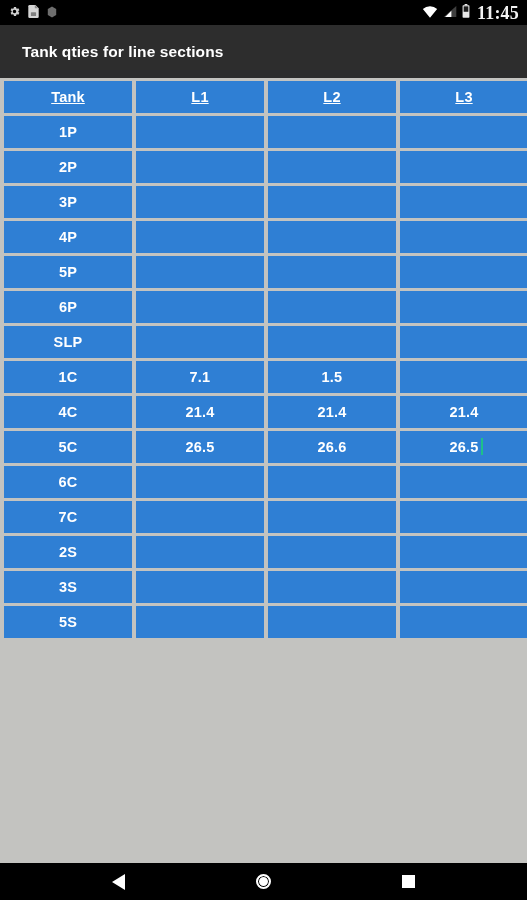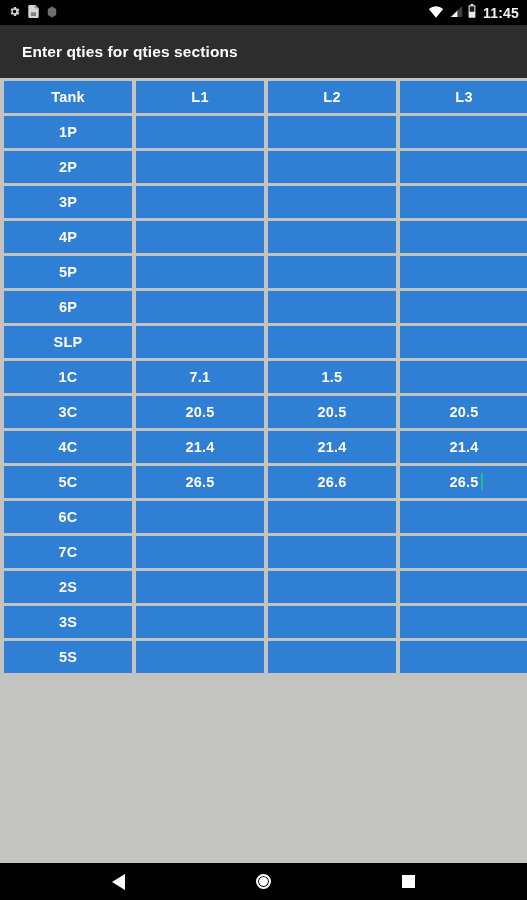--- a/index.html
+++ b/index.html
@@ -22,22 +22,22 @@
     position:absolute; top:0; left:0;
     width:527px; height:25px;
     background:#000000;
     display:flex; align-items:center;
     padding:0 8px;
   }
   #status-left { display:flex; align-items:center; gap:7px; }
   #status-right { margin-left:auto; display:flex; align-items:center; gap:5px; }
   .sb-icon { display:block; }
   #status-time {
-    color:#f2f2f2; font-size:14px; font-weight:bold;
-    letter-spacing:0.2px; line-height:1; padding-left:2px;
+    color:#f2f2f2; font-size:18px; font-weight:bold;
+    letter-spacing:0.2px; line-height:1; padding-left:2px;font-family:Liberation Serif, serif;
   }
 
   
   #title-bar {
     position:absolute; top:25px; left:0;
     width:527px; height:53px;
     background:#2d2d2d;
   }
   #app-title {
     position:absolute; left:22px; top:50%;
@@ -70,21 +70,21 @@
     vertical-align:middle;
     color:#ffffff;
     font-size:14.5px;
     font-weight:bold;
     letter-spacing:0.2px;
     border:1px solid #2f7fd4;
     position:relative;
     white-space:nowrap;
     overflow:hidden;
   }
-  .cell.header { font-size:14.5px; }
+  .cell.header { font-size:14.5px;text-decoration:underline; }
   .cell.rowlabel { }
   .cell.input-cell { }
 
   
   .cell.focused .cell-text { position:relative; }
   .cell.focused .cell-text::after {
     content:"";
     position:absolute;
     right:-4px; top:-1px;
     width:2px; height:17px;
@@ -164,21 +164,21 @@
           <rect x="3.2" y="0" width="3.6" height="1.8" fill="#e8e8e8"></rect>
           <rect x="0.6" y="1.6" width="8.8" height="16" rx="1" fill="#e8e8e8"></rect>
           <rect x="2" y="3" width="6" height="7" fill="#1c1c1c"></rect>
         </svg>
       </span>
       <span id="status-time">11:45</span>
     </div>
   </div>
 
   <div id="title-bar">
-    <div id="app-title">Enter qties for qties sections</div>
+    <div id="app-title">Tank qties for line sections</div>
   </div>
 
   <div id="table-area">
     <table id="grid-table">
       <colgroup>
         <col class="col-tank">
         <col class="col-l">
         <col class="col-l">
         <col class="col-l">
       </colgroup>
@@ -233,26 +233,20 @@
             <td class="cell input-cell"><span class="cell-text"></span></td>
             <td class="cell input-cell"><span class="cell-text"></span></td>
           </tr>
           <tr>
             <td class="cell rowlabel"><span class="cell-text">1C</span></td>
             <td class="cell input-cell"><span class="cell-text">7.1</span></td>
             <td class="cell input-cell"><span class="cell-text">1.5</span></td>
             <td class="cell input-cell"><span class="cell-text"></span></td>
           </tr>
           <tr>
-            <td class="cell rowlabel"><span class="cell-text">3C</span></td>
-            <td class="cell input-cell"><span class="cell-text">20.5</span></td>
-            <td class="cell input-cell"><span class="cell-text">20.5</span></td>
-            <td class="cell input-cell"><span class="cell-text">20.5</span></td>
-          </tr>
-          <tr>
             <td class="cell rowlabel"><span class="cell-text">4C</span></td>
             <td class="cell input-cell"><span class="cell-text">21.4</span></td>
             <td class="cell input-cell"><span class="cell-text">21.4</span></td>
             <td class="cell input-cell"><span class="cell-text">21.4</span></td>
           </tr>
           <tr>
             <td class="cell rowlabel"><span class="cell-text">5C</span></td>
             <td class="cell input-cell"><span class="cell-text">26.5</span></td>
             <td class="cell input-cell"><span class="cell-text">26.6</span></td>
             <td class="cell input-cell focused"><span class="cell-text">26.5</span></td>

